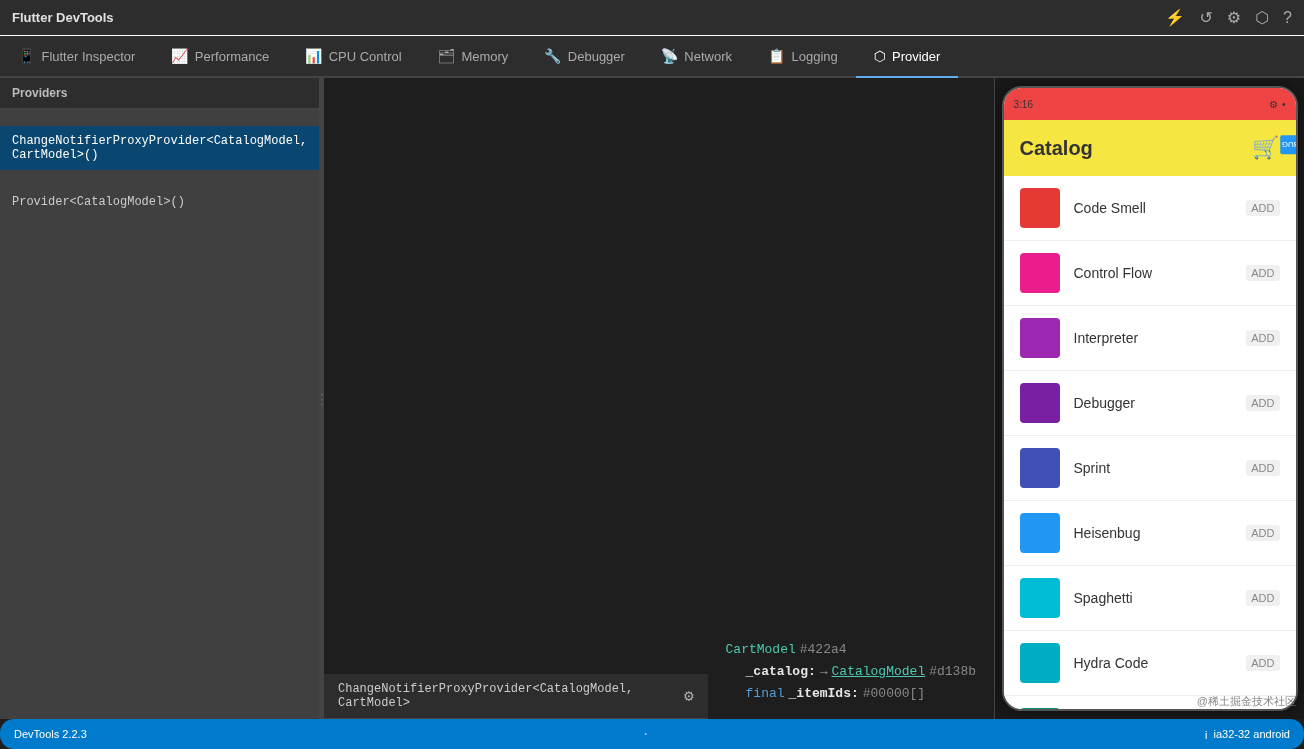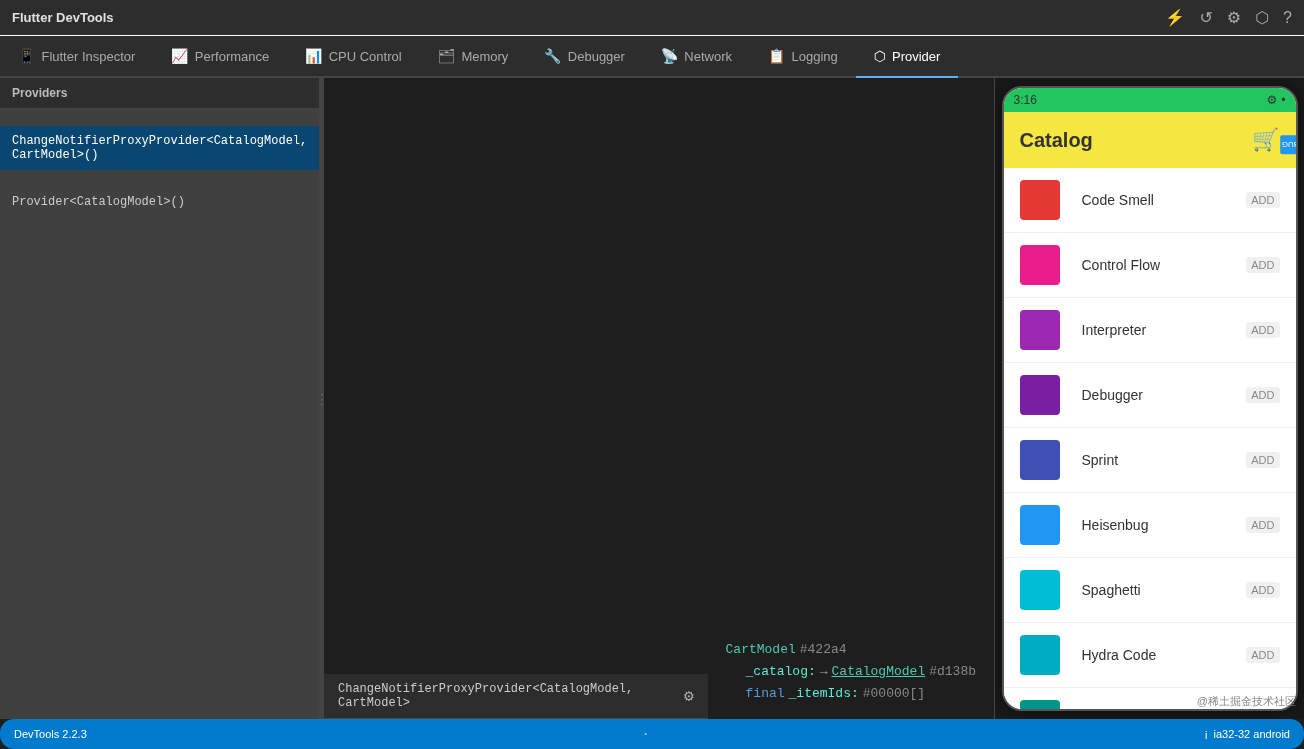--- a/index.html
+++ b/index.html
@@ -139,21 +139,21 @@
     }
     #detail-content {
       padding: 14px 18px;
       font-family: 'Courier New', monospace;
       font-size: 13px;
       line-height: 1.7;
     }
     .code-line { display: flex; align-items: baseline; gap: 4px; }
     .code-class { color: #4ec9b0; }
     .code-hash { color: #888; }
-    .code-label { color: #5eead4; }
+    .code-label { color: #e5e5e5; font-weight: bold; }
     .code-arrow { color: #aaa; }
     .code-keyword { color: #569cd6; }
     .code-link { color: #4ec9b0; text-decoration: underline; cursor: pointer; }
     .code-indent { padding-left: 20px; }
 
     
     #phone-mockup {
       width: 310px;
       background: #1a1a1a;
       border-left: 1px solid #444;
@@ -168,26 +168,26 @@
       width: 296px;
       height: 680px;
       background: #f5f5f5;
       border-radius: 20px;
       overflow: hidden;
       position: relative;
       box-shadow: 0 0 20px rgba(0,0,0,0.5);
       border: 2px solid #555;
     }
     #phone-status-bar {
-      height: 24px;
-      background: #22c55e;
+      height: 32px;
+      background: #ef4444;
       display: flex;
       align-items: center;
       padding: 0 10px;
-      font-size: 12px;
+      font-size: 10px;
       color: #333;
       justify-content: space-between;
     }
     #phone-app-bar {
       background: #f5e642;
       height: 56px;
       display: flex;
       align-items: center;
       padding: 0 16px;
       justify-content: space-between;
@@ -204,21 +204,21 @@
     #phone-list {
       background: #fff;
       flex: 1;
       overflow-y: auto;
     }
     .phone-list-item {
       display: flex;
       align-items: center;
       padding: 12px 16px;
       border-bottom: 1px solid #eee;
-      gap: 22px;
+      gap: 14px;
     }
     .phone-color-box {
       width: 40px;
       height: 40px;
       border-radius: 4px;
       flex-shrink: 0;
     }
     .phone-item-name {
       flex: 1;
       font-size: 14px;

